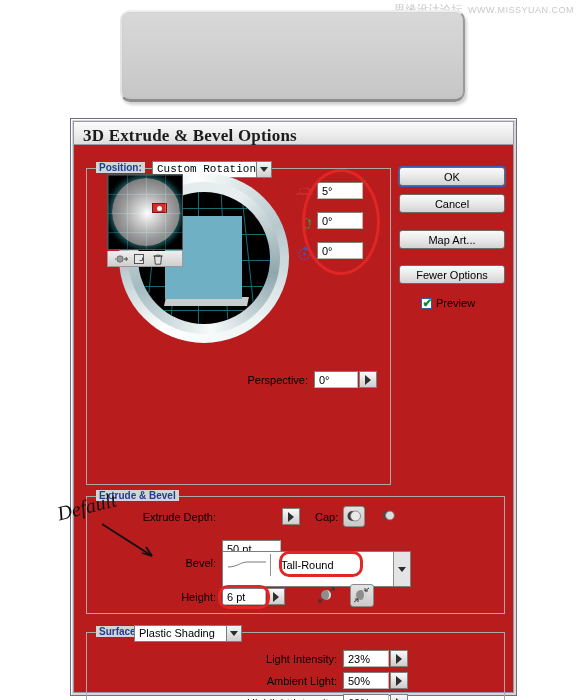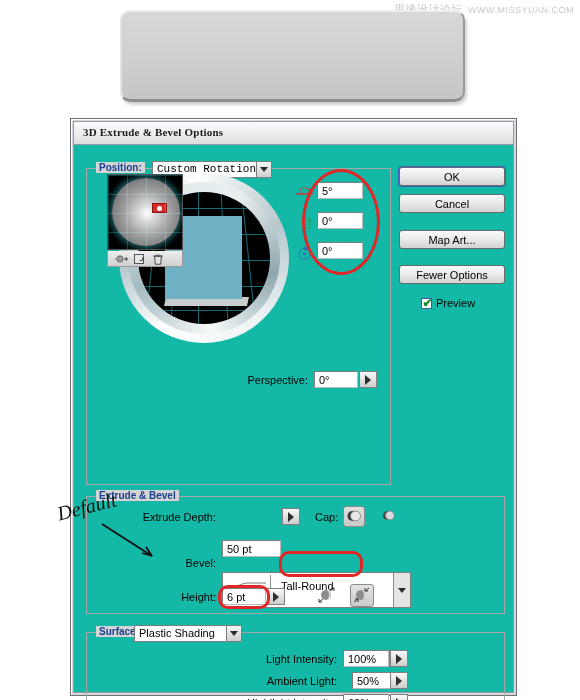--- a/index.html
+++ b/index.html
@@ -45,26 +45,26 @@
   #dialog-inner {
     position:absolute; inset:2px; border:1px solid #9a9aa6; background:#d4d4d4;
   }
   #titlebar {
     position:absolute; left:0; top:0; right:0; height:23px;
     background:linear-gradient(180deg,#fbfbfb 0%, #ededed 55%, #dddddd 100%);
     border-bottom:1px solid #9a9aa6;
   }
   #title-text {
     position:absolute; left:9px; top:4px;
-    font-size:11px; font-weight:bold; color:#1b1b1b;
+    font-size:17px; font-weight:bold; color:#1b1b1b;
     font-family:"Liberation Serif", serif;
     letter-spacing:0.2px;
   }
 
-  .dlg-body { position:absolute; left:0; top:23px; right:0; bottom:0; background:#14b8a6; }
+  .dlg-body { position:absolute; left:0; top:23px; right:0; bottom:0; background:#b91c1c; }
 
   
   .group {
     position:absolute;
     border:1px solid #a8a8a8;
     border-top-color:#a8a8a8;
     background:transparent;
   }
   .group-label {
     position:absolute; top:-7px; left:9px;
@@ -332,21 +332,21 @@
     <div style="position:absolute;left:303px;top:361px;width:22px;height:21px;display:flex;align-items:center;justify-content:center;">
       <span>
         <svg width="15" height="15" viewBox="0 0 16 16">
           <circle cx="6.5" cy="8" r="4.6" fill="#4a4a4a"></circle>
           <circle cx="9.5" cy="8" r="4.6" fill="#dcdcdc" stroke="#8a8a8a" stroke-width="0.8"></circle>
         </svg>
       </span>
     </div>
 
     <div class="lbl-r" style="left:66px; top:412px; width:76px;">Bevel:</div>
-    <div class="combo" style="left:148px; top:406px; width:189px; height:36px; line-height:26px; padding-left:0;margin-top:21px;">
+    <div class="combo" style="left:148px; top:406px; width:189px; height:36px; line-height:26px; padding-left:0;">
       <span style="position:absolute;left:2px;top:2px;width:46px;height:22px;background:#fff;border-right:1px solid #8d8d8d;">
         <svg width="44" height="22" viewBox="0 0 44 22">
           <path d="M3 13 C12 13 16 8 22 8 L41 8" fill="none" stroke="#7a7a7a" stroke-width="1"></path>
         </svg>
       </span>
       <span style="position:absolute;left:58px;top:0;line-height:26px;">Tall-Round</span>
       <span style="position:absolute;right:0;top:0;width:17px;height:100%;background:#e4e4e4;border-left:1px solid #8d8d8d;display:flex;align-items:center;justify-content:center;">
         <span style="width:0;height:0;border-left:4px solid transparent;border-right:4px solid transparent;border-top:5px solid #2b2b2b;"></span>
       </span>
     </div>
@@ -418,26 +418,26 @@
         <svg width="12" height="13" viewBox="0 0 12 13">
               <path d="M2.5 3 h7 l-.8 8.2 h-5.4 z" fill="#e2e2e2" stroke="#3b3b3b" stroke-width=".9"></path>
               <path d="M1.3 3 h9.4" stroke="#3b3b3b" stroke-width=".9"></path>
               <path d="M4.6 2 h2.8 v1 h-2.8 z" fill="#cfcfcf" stroke="#3b3b3b" stroke-width=".7"></path>
             </svg>
       </span>
     </div>
 
     <div class="lbl-r" style="left:120px; top:508px; width:143px;">Light Intensity:</div>
     <div class="field" style="left:269px; top:505px; width:46px; height:17px;">
-      <span>100%</span>
+      <span>23%</span>
     </div>
     <div class="stepper" style="left:316px; top:505px; width:18px; height:17px;"></div>
 
     <div class="lbl-r" style="left:120px; top:530px; width:143px;">Ambient Light:</div>
-    <div class="field" style="left:269px; top:527px; width:46px; height:17px;margin-left:9px;">
+    <div class="field" style="left:269px; top:527px; width:46px; height:17px;">
       <span>50%</span>
     </div>
     <div class="stepper" style="left:316px; top:527px; width:18px; height:17px;"></div>
 
     <div class="lbl-r" style="left:120px; top:552px; width:143px;">Highlight Intensity:</div>
     <div class="field" style="left:269px; top:549px; width:46px; height:17px;">
       <span>60%</span>
     </div>
     <div class="stepper" style="left:316px; top:549px; width:18px; height:17px;"></div>
 

